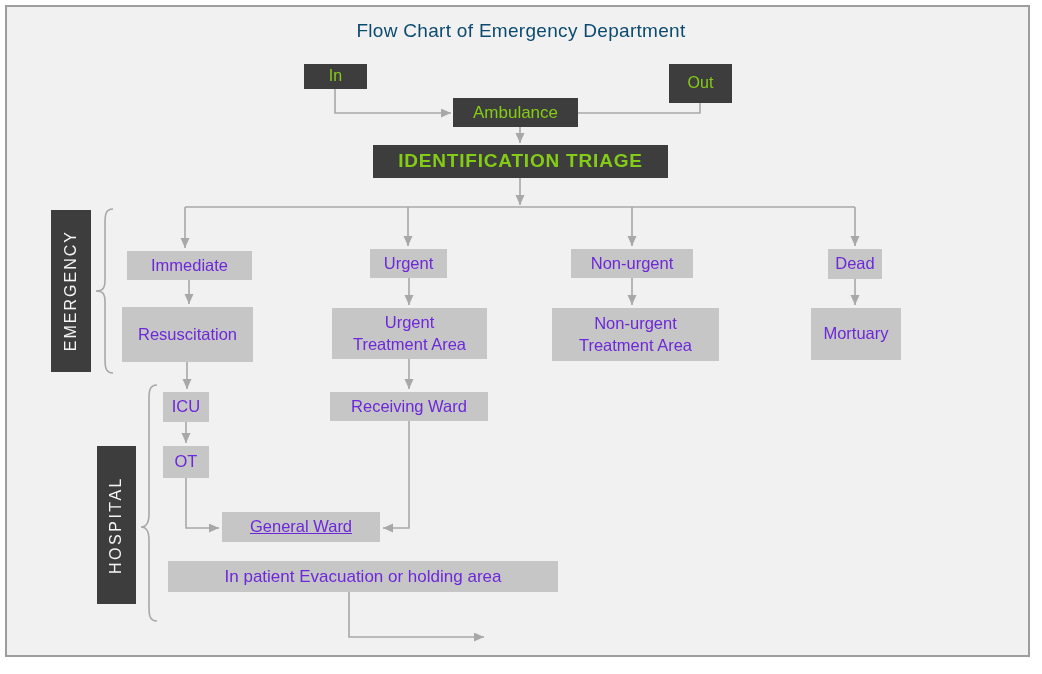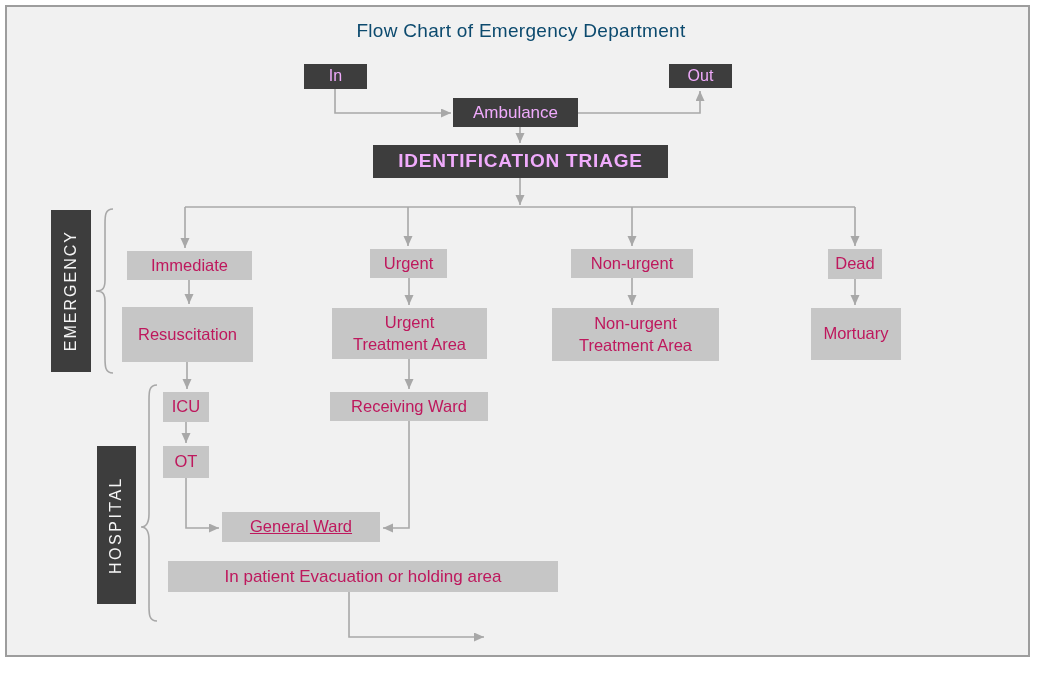--- a/index.html
+++ b/index.html
@@ -12,22 +12,22 @@
     background:#f1f1f1;border:2px solid #9d9d9d;box-sizing:border-box;
   }
   .title{
     position:absolute;left:0;top:20px;width:1042px;text-align:center;
     font-size:19px;color:#0c4a6e;letter-spacing:0.3px;
   }
   .box{
     position:absolute;display:flex;align-items:center;justify-content:center;
     text-align:center;box-sizing:border-box;white-space:pre-line;line-height:1.28;
   }
-  .dark{background:#3d3d3d;color:#f0abfc;font-size:16px;}
-  .light{background:#c6c6c6;color:#be185d;font-size:16.5px;}
+  .dark{background:#3d3d3d;color:#84cc16;font-size:16px;}
+  .light{background:#c6c6c6;color:#6d28d9;font-size:16.5px;}
   .bold{font-weight:bold;font-size:19px;letter-spacing:0.8px;}
   .amb{font-size:17px;}
   .vlabel{
     background:#3d3d3d;color:#f5f5f5;font-size:16px;letter-spacing:2px;
   }
   .vlabel span{
     writing-mode:vertical-rl;transform:rotate(180deg);
   }
   svg.wires{position:absolute;left:0;top:0;pointer-events:none;}
 </style>
@@ -71,21 +71,21 @@
   <div class="title">Flow Chart of Emergency Department</div>
 
   <div class="box vlabel" style="left:51px;top:210px;width:40px;height:162px;">
     <span>EMERGENCY</span>
   </div>
   <div class="box vlabel" style="left:97px;top:446px;width:39px;height:158px;letter-spacing:2.5px;">
     <span>HOSPITAL</span>
   </div>
 
   <div class="box dark" style="left:304px;top:64px;width:63px;height:25px;">In</div>
-  <div class="box dark" style="left:669px;top:64px;width:63px;height:24px;">Out</div>
+  <div class="box dark" style="left:669px;top:64px;width:63px;height:39px;">Out</div>
   <div class="box dark amb" style="left:453px;top:98px;width:125px;height:29px;">Ambulance</div>
   <div class="box dark bold" style="left:373px;top:145px;width:295px;height:33px;">IDENTIFICATION TRIAGE</div>
 
   <div class="box light" style="left:127px;top:251px;width:125px;height:29px;">Immediate</div>
   <div class="box light" style="left:370px;top:249px;width:77px;height:29px;">Urgent</div>
   <div class="box light" style="left:571px;top:249px;width:122px;height:29px;">Non-urgent</div>
   <div class="box light" style="left:828px;top:249px;width:54px;height:30px;">Dead</div>
 
   <div class="box light" style="left:122px;top:307px;width:131px;height:55px;">Resuscitation</div>
   <div class="box light" style="left:332px;top:308px;width:155px;height:51px;">Urgent

